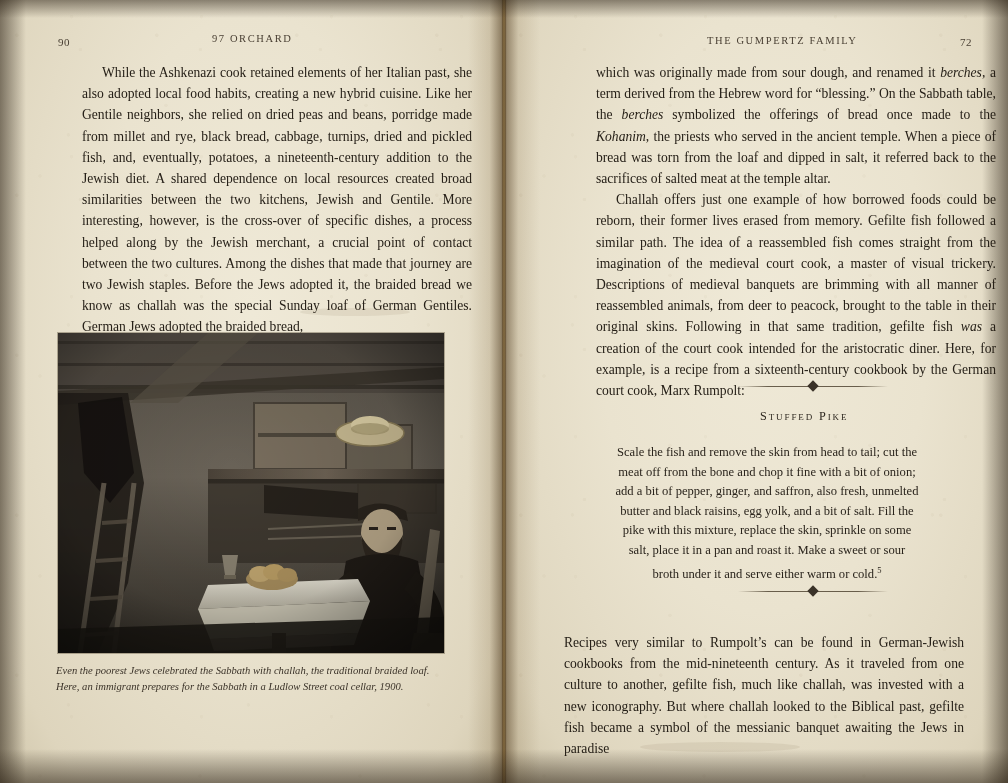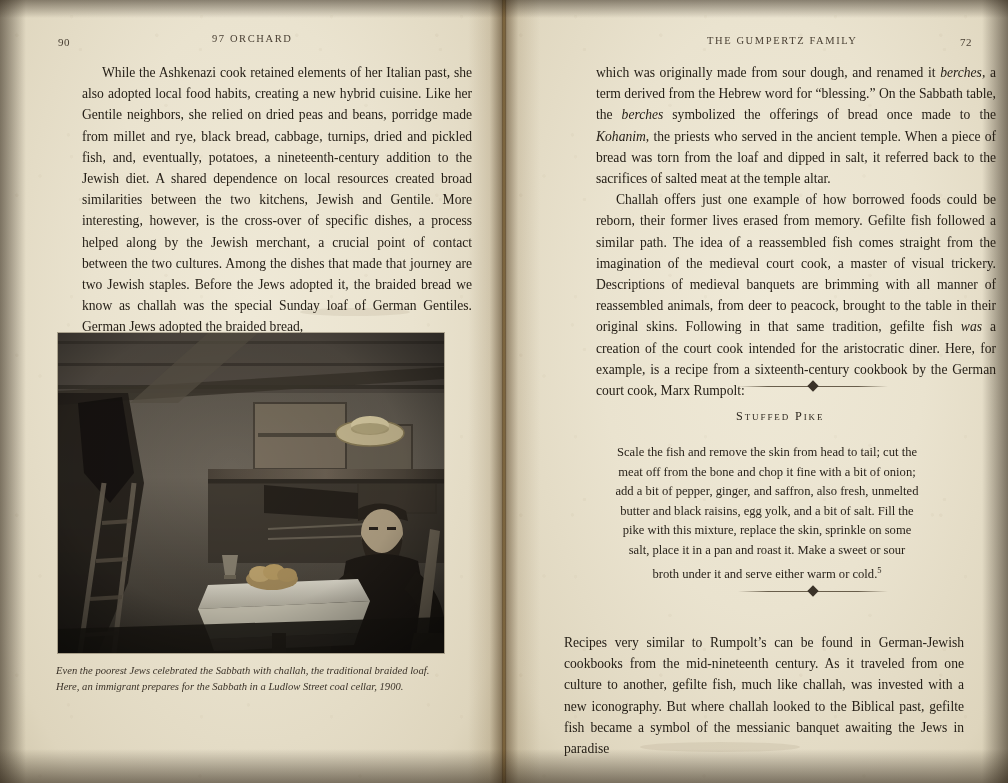--- a/index.html
+++ b/index.html
@@ -328,21 +328,21 @@
     <div class="col" style="left:60px; top:62px; width:400px;margin-left:32px;">
       <p><span>which was originally made from sour dough, and renamed it </span><i>berches</i><span>, a term derived from the Hebrew word for “blessing.” On the Sabbath table, the </span><i>berches</i><span> symbolized the offerings of bread once made to the </span><i>Kohanim</i><span>, the priests who served in the ancient temple. When a piece of bread was torn from the loaf and dipped in salt, it referred back to the sacrifices of salted meat at the temple altar.</span></p>
       <p class="indent"><span>Challah offers just one example of how borrowed foods could be reborn, their former lives erased from memory. Gefilte fish followed a similar path. The idea of a reassembled fish comes straight from the imagination of the medieval court cook, a master of visual trickery. Descriptions of medieval banquets are brimming with all manner of reassembled animals, from deer to peacock, brought to the table in their original skins. Following in that same tradition, gefilte fish </span><i>was</i><span> a creation of the court cook intended for the aristocratic diner. Here, for example, is a recipe from a sixteenth-century cookbook by the German court cook, Marx Rumpolt:</span></p>
     </div>
 
     <div class="ornament" style="left:234px; top:381px;">
       <div class="bar"></div>
       <div class="dia"></div>
     </div>
 
-    <div class="recipe-title" style="left:232px; top:409px;">Stuffed Pike</div>
+    <div class="recipe-title" style="left:256px; top:409px;">Stuffed Pike</div>
 
     <div class="recipe-body" style="left:110px; top:443px; width:306px;">
       <span>Scale the fish and remove the skin from head to tail; cut the meat off from the bone and chop it fine with a bit of onion; add a bit of pepper, ginger, and saffron, also fresh, unmelted butter and black raisins, egg yolk, and a bit of salt. Fill the pike with this mixture, replace the skin, sprinkle on some salt, place it in a pan and roast it. Make a sweet or sour broth under it and serve either warm or cold.</span><sup>5</sup>
     </div>
 
     <div class="ornament" style="left:234px; top:586px;">
       <div class="bar"></div>
       <div class="dia"></div>
     </div>
 

